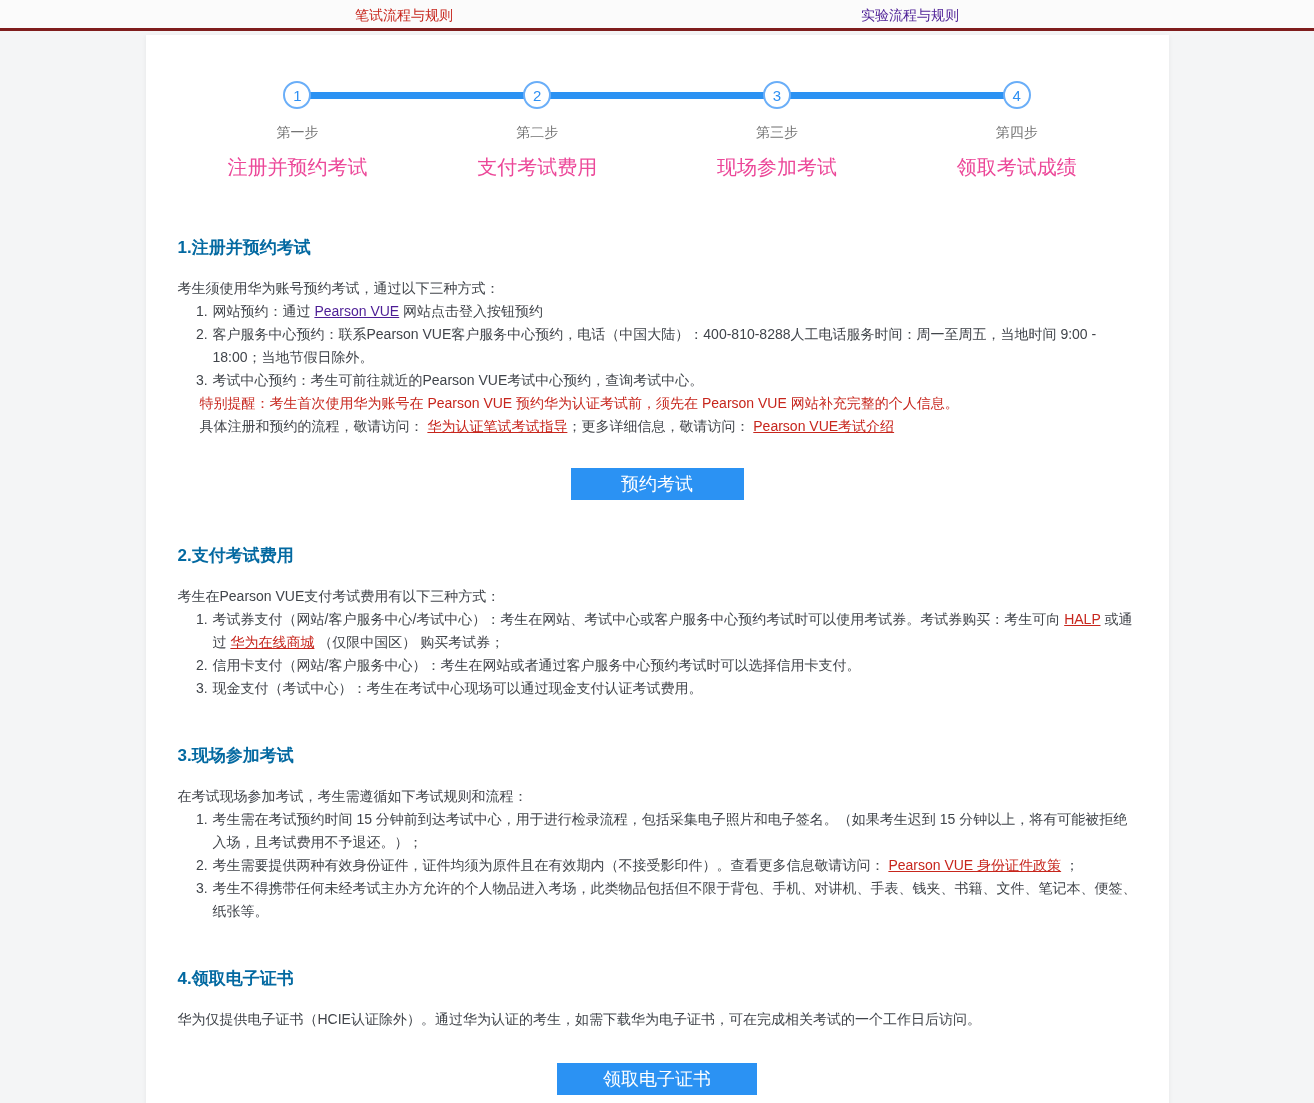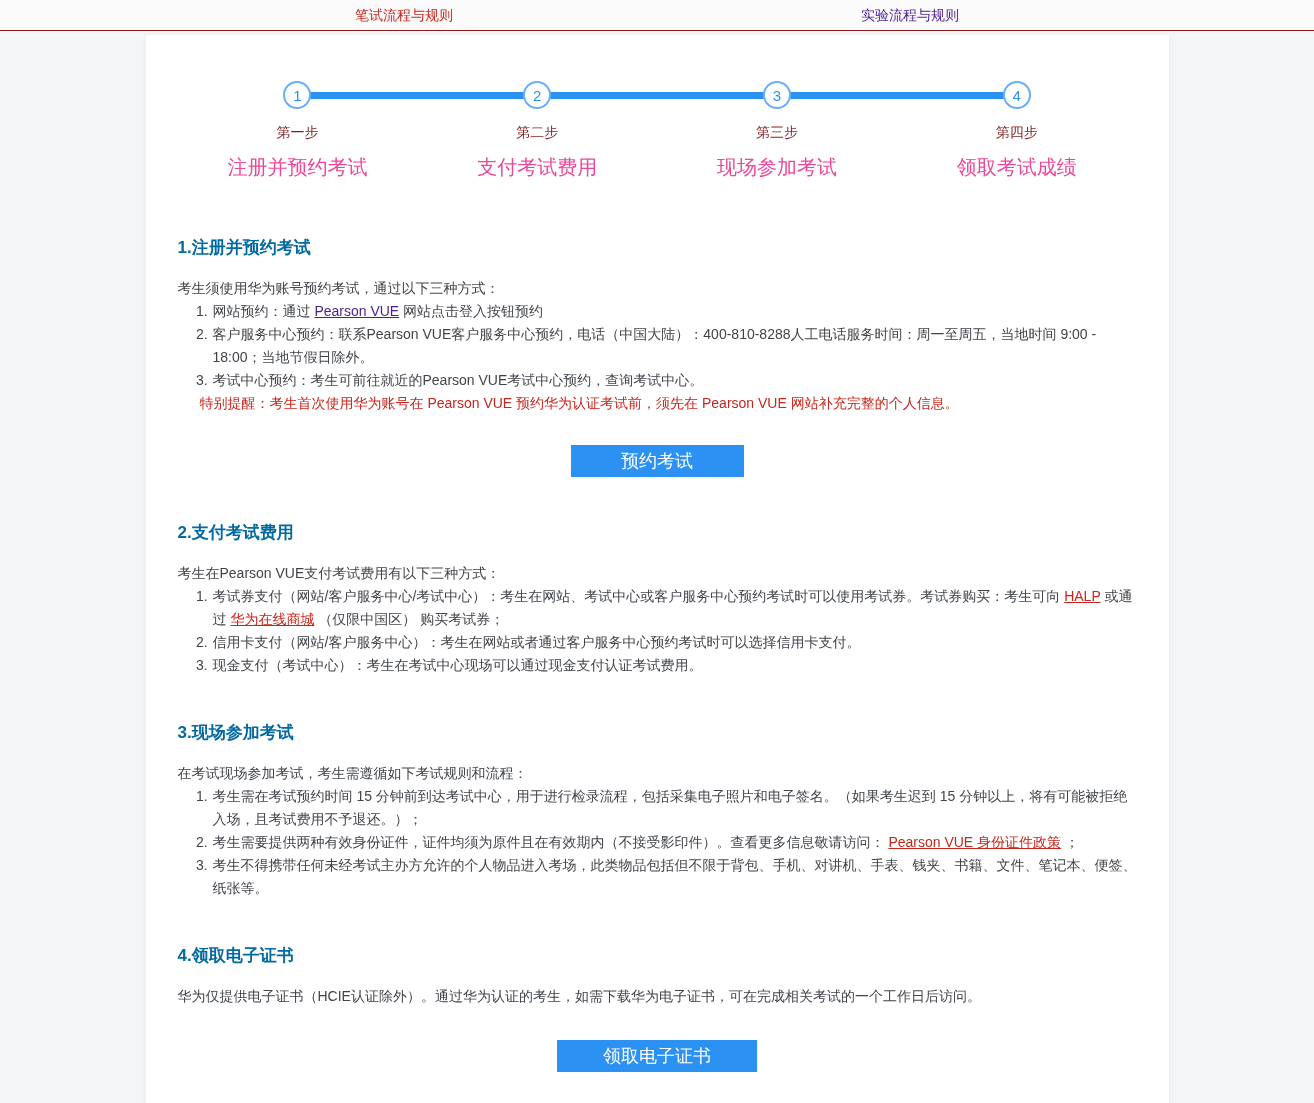--- a/index.html
+++ b/index.html
@@ -6,21 +6,21 @@
   html,body { margin:0; padding:0; }
   body {
     background:#f4f5f6;
     font-family:"Liberation Sans","DejaVu Sans",sans-serif;
     color:#40444a;
     font-size:14px;
   }
   
   .topbar {
     background:#fbfbfb;
-    border-bottom:1px solid #7f1d1d;
+    border-bottom:3px solid #7f1d1d;
     height:31px;
   }
   .topbar-inner {
     width:1012px; margin:0 auto;
     display:flex; height:100%;
   }
   .tab {
     flex:1; text-align:center; line-height:30px;
     font-size:14px; color:#4c1d95; cursor:pointer;
   }
@@ -45,21 +45,21 @@
   }
   .steps { display:flex; position:relative; }
   .step { flex:1; display:flex; flex-direction:column; align-items:center; }
   .circle {
     width:28px; height:28px; border-radius:50%;
     background:#fff; border:2px solid #6aaef8;
     color:#2f90f3; font-size:15px;
     display:flex; align-items:center; justify-content:center;
     position:relative; z-index:1;
   }
-  .step-label { margin-top:15px; color:#7f1d1d; font-size:14px; }
+  .step-label { margin-top:15px; color:#737373; font-size:14px; }
   .step-name  { margin-top:12px; color:#ec4899; font-size:20px; }
 
   
   .section h2 {
     font-size:17px; font-weight:bold; color:#0369a1;
     margin:44px 0 18px;
   }
   .section.first h2 { margin-top:55px; }
   .section p { margin:0; line-height:23px; }
   .section ol {
@@ -124,20 +124,21 @@
   <div class="section first">
     <h2>1.注册并预约考试</h2>
     <p>考生须使用华为账号预约考试，通过以下三种方式：</p>
     <ol>
       <li><span>网站预约：通过 </span><span class="lnk-blue">Pearson VUE</span><span> 网站点击登入按钮预约</span></li>
       <li><span>客户服务中心预约：联系Pearson VUE客户服务中心预约，电话（中国大陆）：400-810-8288人工电话服务时间：周一至周五，当地时间 9:00 - 18:00；当地节假日除外。</span></li>
       <li><span>考试中心预约：考生可前往就近的Pearson VUE考试中心预约，查询考试中心。</span></li>
     </ol>
     <div class="note-lines">
       <div class="red">特别提醒：考生首次使用华为账号在 Pearson VUE 预约华为认证考试前，须先在 Pearson VUE 网站补充完整的个人信息。</div>
+      <div><span>具体注册和预约的流程，敬请访问： </span><span class="lnk-red">华为认证笔试考试指导</span><span>；更多详细信息，敬请访问： </span><span class="lnk-red">Pearson VUE考试介绍</span></div>
     </div>
     <button class="btn">预约考试</button>
   </div>
 
   <div class="section">
     <h2>2.支付考试费用</h2>
     <p>考生在Pearson VUE支付考试费用有以下三种方式：</p>
     <ol>
       <li><span>考试券支付（网站/客户服务中心/考试中心）：考生在网站、考试中心或客户服务中心预约考试时可以使用考试券。考试券购买：考生可向 </span><span class="lnk-red">HALP</span><span> 或通过 </span><span class="lnk-red">华为在线商城</span><span> （仅限中国区） 购买考试券；</span></li>
       <li><span>信用卡支付（网站/客户服务中心）：考生在网站或者通过客户服务中心预约考试时可以选择信用卡支付。</span></li>

